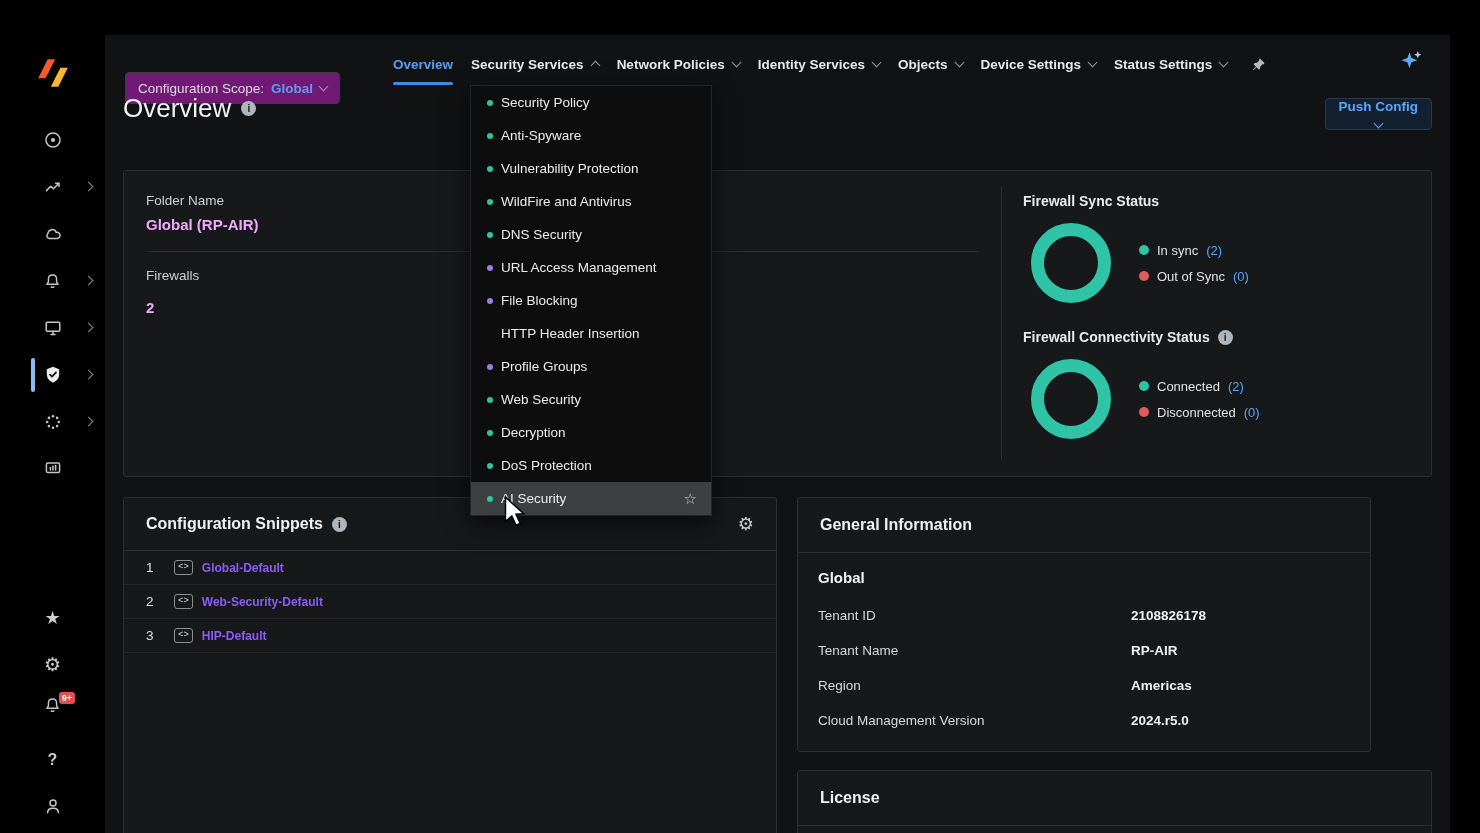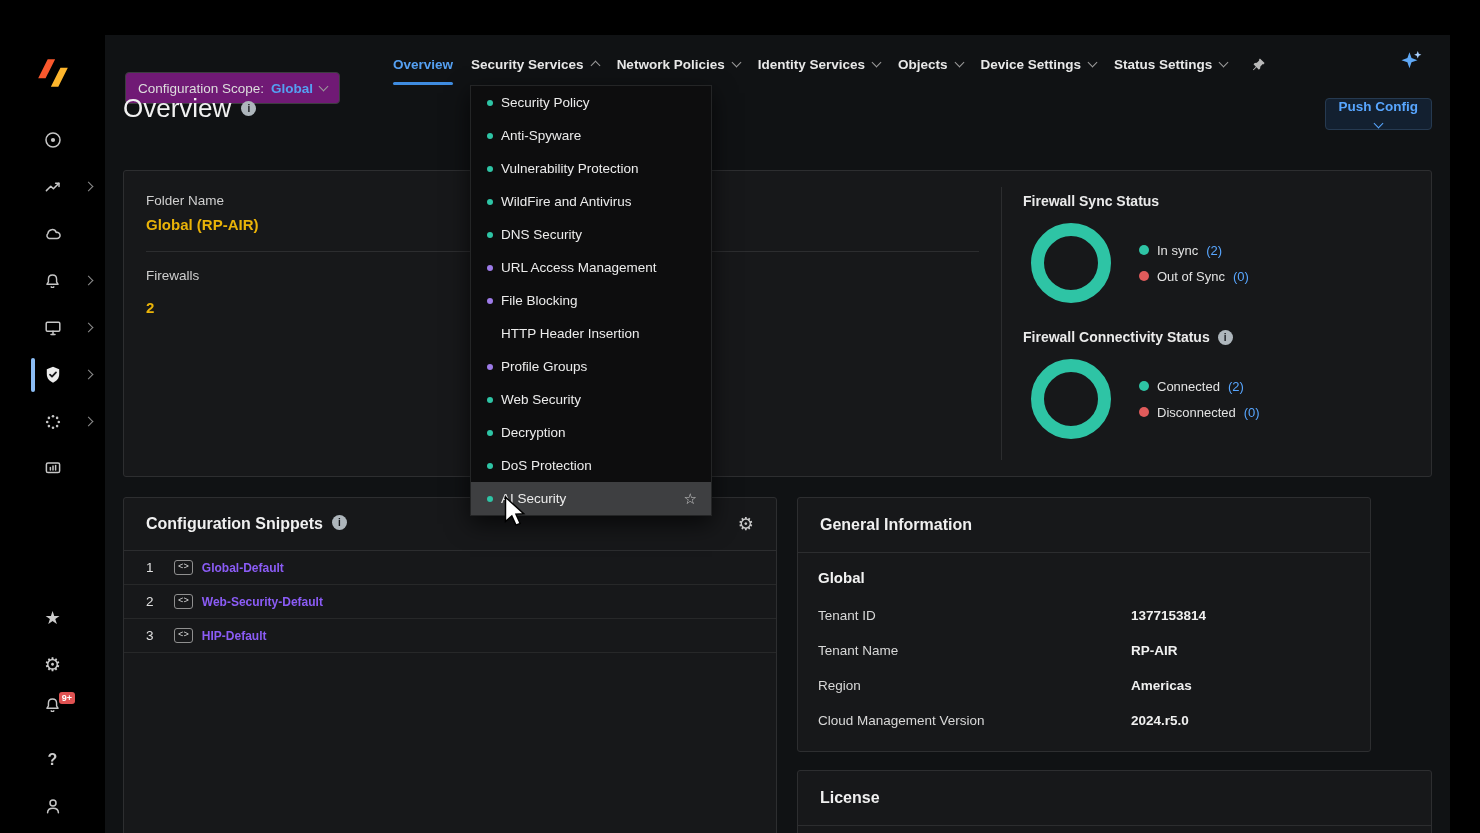--- a/index.html
+++ b/index.html
@@ -49,21 +49,21 @@
 
   .push-btn{position:absolute;right:18px;top:63px;height:30px;padding:0 13px;display:flex;align-items:center;gap:8px;
             background:#132030;border:1px solid #263a51;border-radius:4px;color:#58a6ff;
             font-size:13.5px;font-weight:600;cursor:pointer;flex-direction:column;}
 
   
   .card{position:absolute;background:#17181a;border:1px solid #2d2e30;border-radius:3px;box-sizing:border-box;}
   .card-top{left:18px;top:135px;width:1309px;height:307px;}
   .left-sec{position:absolute;left:0;top:0;width:877px;height:100%;padding:22px;box-sizing:border-box;}
   .field-label{font-size:13.5px;color:#cfcfcf;}
-  .field-value{font-size:15px;font-weight:700;color:#eab308;margin-top:8px;}
+  .field-value{font-size:15px;font-weight:700;color:#f0abfc;margin-top:8px;}
   .hdiv{border:none;border-top:1px solid #2c2d2f;margin:18px 0 0 0;}
   .vdiv{position:absolute;left:877px;top:16px;bottom:16px;width:1px;background:#2c2d2f;}
   .right-sec{position:absolute;left:899px;top:22px;right:20px;}
   .status-title{font-size:14px;font-weight:600;color:#eaeaea;display:flex;align-items:center;gap:8px;}
   .donut-row{display:flex;align-items:center;margin:14px 0 26px 8px;}
   .donut{width:54px;height:54px;border-radius:50%;border:13px solid #2ec4a5;}
   .legend{display:flex;flex-direction:column;gap:11px;margin-left:28px;}
   .leg-item{display:flex;align-items:center;gap:8px;font-size:13px;color:#e2e2e2;}
   .dot{width:10px;height:10px;border-radius:50%;}
   .dot.teal{background:#2ec4a5;}
@@ -79,21 +79,21 @@
   .bullet.teal{background:#2ec4a5;}
   .bullet.purple{background:#9d7be8;}
   .bullet.none{visibility:hidden;}
   .fav-star{margin-left:auto;color:#c9c9c9;font-size:15px;line-height:1;}
   .fav-star::after{content:"☆";}
 
   
   .card-snippets{left:18px;top:462px;width:654px;height:380px;}
   .card-header{height:52px;display:flex;align-items:center;justify-content:space-between;
                padding:0 22px;border-bottom:1px solid #2c2d2f;}
-  .card-title{font-size:16px;font-weight:700;color:#f0f0f0;display:flex;align-items:flex-start;gap:9px;}
+  .card-title{font-size:16px;font-weight:700;color:#f0f0f0;display:flex;align-items:center;gap:9px;}
   .gear-ic{font-size:18px;color:#c8c8c8;cursor:pointer;line-height:1;}
   .gear-ic::after{content:"⚙";}
   .snip-row{height:33px;display:flex;align-items:center;padding-left:22px;border-bottom:1px solid #272829;cursor:pointer;}
   .snip-idx{width:28px;font-size:13.5px;color:#e0e0e0;}
   .code-chip{display:inline-flex;align-items:center;justify-content:center;border:1px solid #8f8f8f;border-radius:3px;
              padding:1px 3px;margin-right:9px;color:#dcdcdc;font-family:"Liberation Mono",monospace;font-size:9px;line-height:1.2;}
   .code-chip::after{content:"<>";}
   .snip-name{font-size:12px;font-weight:700;color:#8b5cf6;}
 
   
@@ -416,21 +416,21 @@
     <div class="card card-info">
       <div class="card-header slim">
         <div class="card-title">
           <span>General Information</span>
         </div>
       </div>
       <div class="info-body">
         <div class="section-title">Global</div>
         <div class="info-row">
           <span class="info-label">Tenant ID</span>
-          <span class="info-value">1377153814</span>
+          <span class="info-value">2108826178</span>
         </div>
         <div class="info-row">
           <span class="info-label">Tenant Name</span>
           <span class="info-value">RP-AIR</span>
         </div>
         <div class="info-row">
           <span class="info-label">Region</span>
           <span class="info-value">Americas</span>
         </div>
         <div class="info-row">

